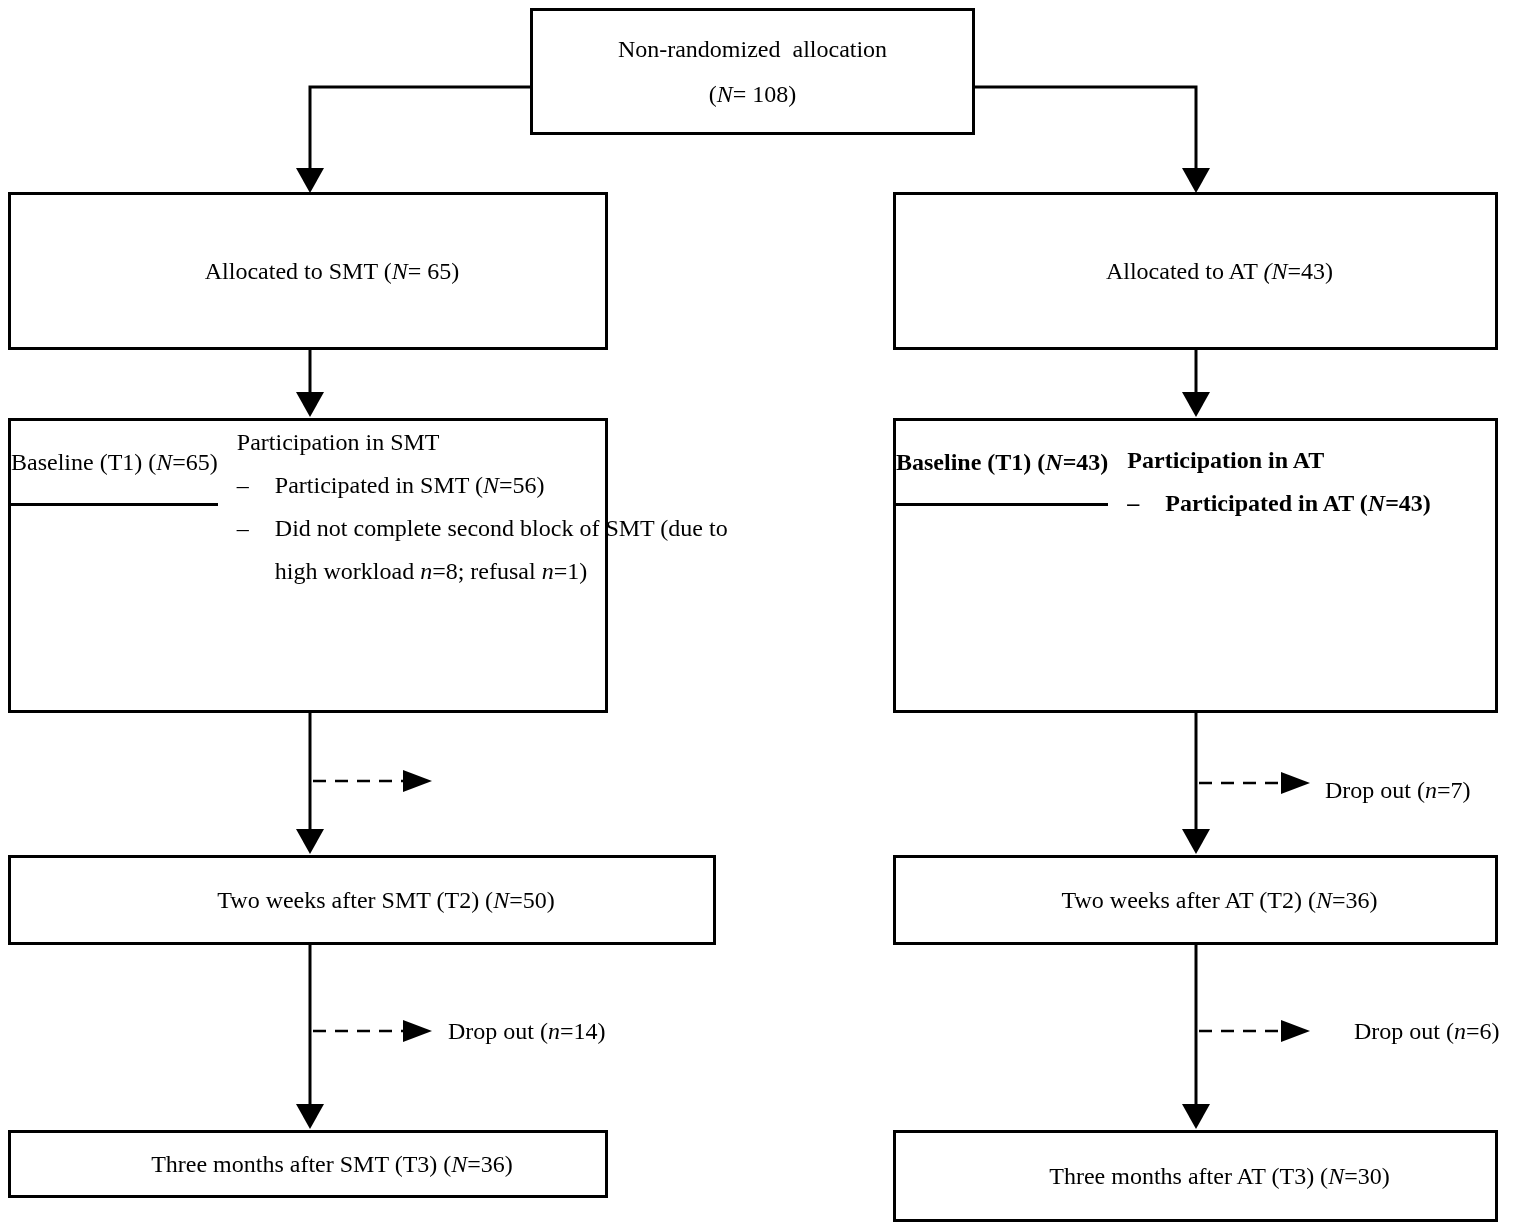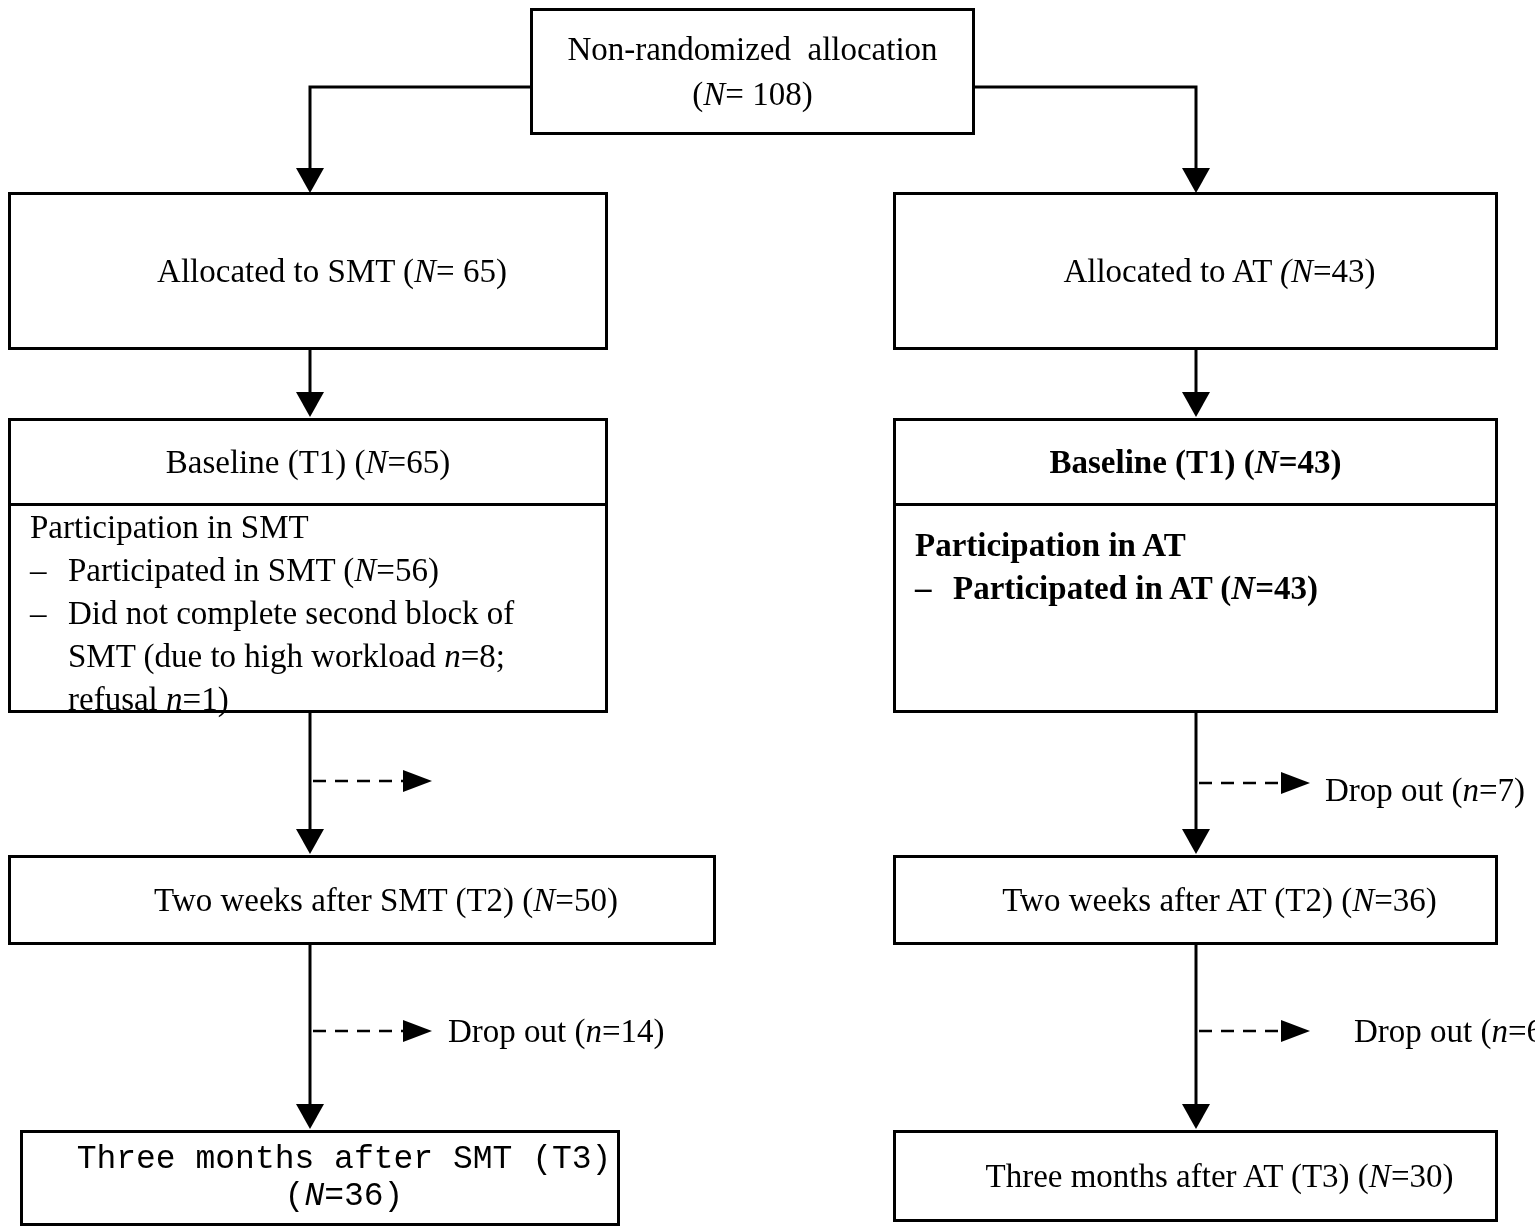--- a/index.html
+++ b/index.html
@@ -3,21 +3,21 @@
 <meta charset="utf-8">
 <style>
   html, body { margin: 0; padding: 0; background: #ffffff; }
   .canvas {
     position: relative;
     width: 1535px;
     height: 1228px;
     background: #ffffff;
     color: #000000;
     font-family: "Liberation Serif", "DejaVu Serif", serif;
-    font-size: 33px;
+    font-size: 24px;
     overflow: hidden;
   }
   .wires {
     position: absolute;
     left: 0; top: 0;
     width: 1535px; height: 1228px;
   }
   .box {
     position: absolute;
     box-sizing: border-box;
@@ -31,21 +31,21 @@
     text-align: center;
     padding-left: 48px;
   }
   .top-box {
     left: 530px; top: 8px; width: 445px; height: 127px;
     display: flex; flex-direction: column;
     align-items: center; justify-content: center;
     text-align: center;
     line-height: 45px;
   }
-  .combo { display: flex; flex-direction: column; }
+  .combo { display: flex; flex-direction: row; }
   .combo-top {
     box-sizing: border-box;
     height: 85px;
     border-bottom: 3px solid #000000;
     display: flex; align-items: center; justify-content: center;
     text-align: center;
     flex: 0 0 auto;
   }
   .combo-bottom {
     box-sizing: border-box;
@@ -155,21 +155,21 @@
     </div>
   </div>
 
 
   <div class="box centered" style="left:8px; top:855px; width:708px; height:90px;">
     <span>Two weeks after SMT (T2) (<i>N</i>=50)</span>
   </div>
 
   <div class="dropout" style="left:448px; top:1009px;">Drop out (<i>n</i>=14)</div>
 
-  <div class="box centered" style="left:20px; top:1130px; width:600px; height:96px;font-family:Liberation Mono, monospace;">
+  <div class="box centered" style="left:8px; top:1130px; width:600px; height:68px;">
     <span>Three months after SMT (T3) (<i>N</i>=36)</span>
   </div>
 
   <div class="box centered" style="left:893px; top:192px; width:605px; height:158px;">
     <span>Allocated to AT <i>(N</i>=43)</span>
   </div>
 
   <div class="box combo" style="left:893px; top:418px; width:605px; height:295px;font-weight:bold;">
     <div class="combo-top">
       <span>Baseline (T1) (<i>N</i>=43)</span>

